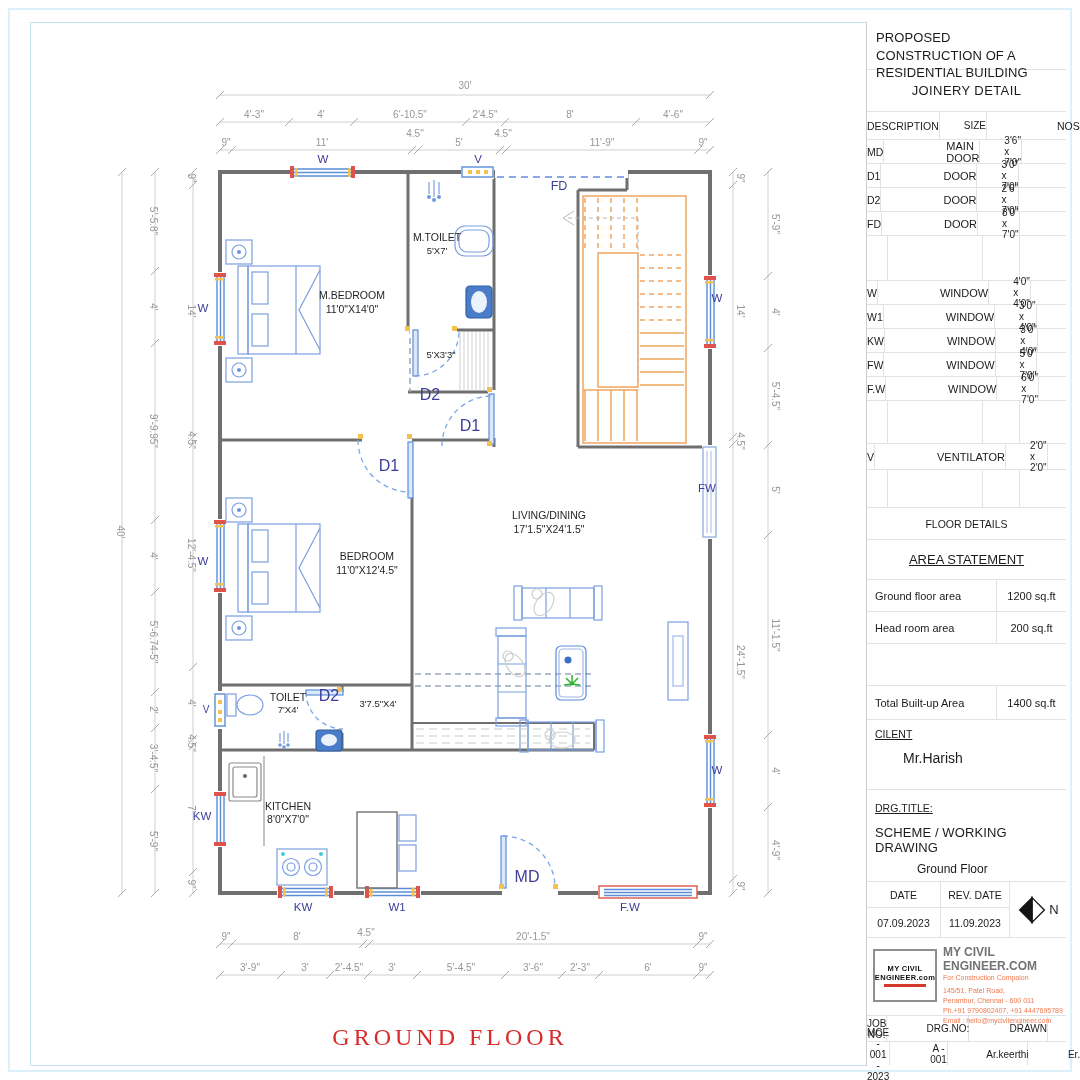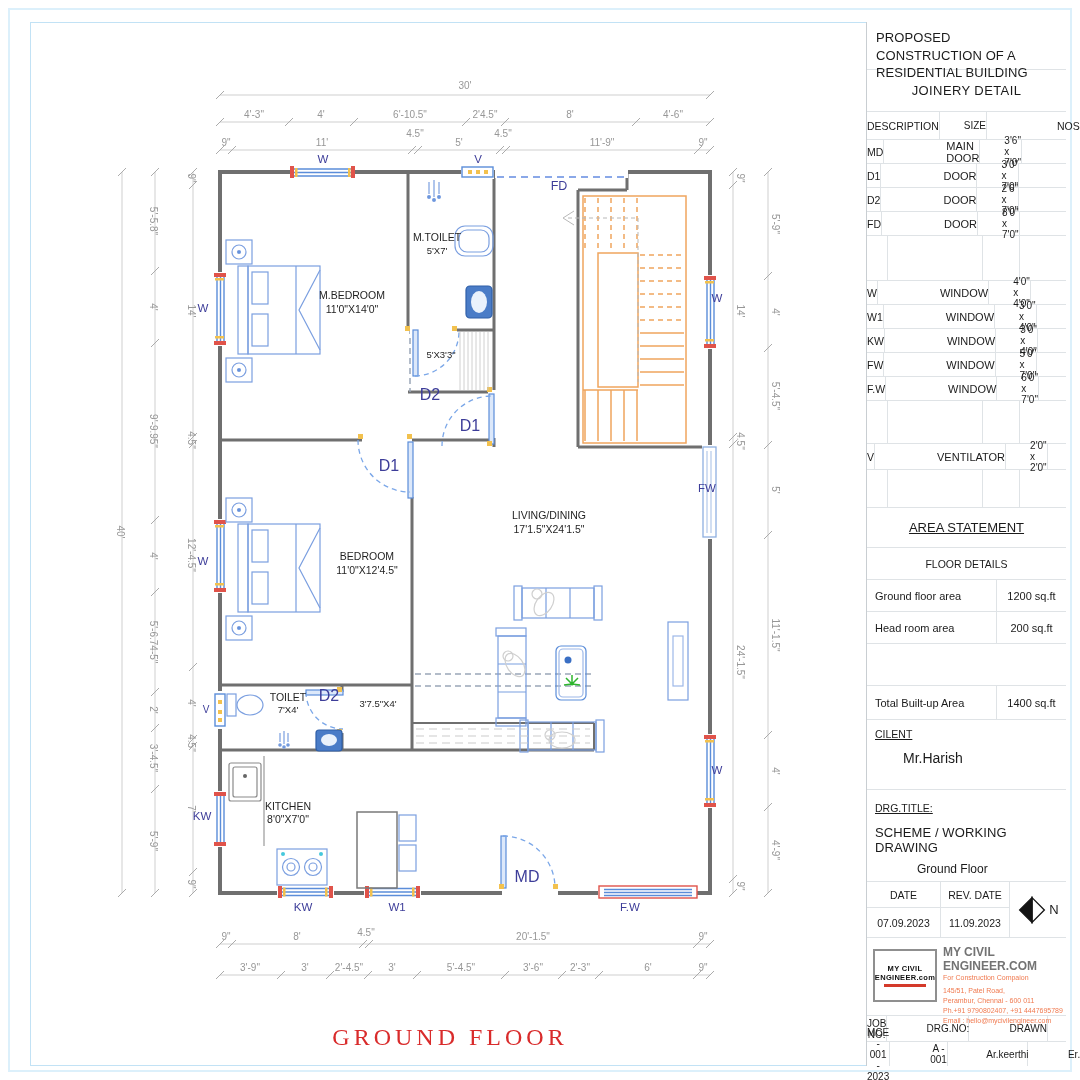--- a/index.html
+++ b/index.html
@@ -510,24 +510,24 @@
       <div class="jc nos">2</div>
     </div>
 
     <div class="jgap g3">
       <div class="jc tag"></div>
         <div class="jc desc"></div>
         <div class="jc size"></div>
         <div class="jc nos"></div>
     </div>
 
+    <div class="sec floordet">FLOOR DETAILS</div>
     <div class="sec areahead">
       <span class="u">AREA STATEMENT</span>
     </div>
-    <div class="sec floordet">FLOOR DETAILS</div>
 
     <div class="arow">
       <div class="ac-label">Ground floor area</div>
       <div class="ac-val">1200 sq.ft</div>
     </div>
     <div class="arow">
       <div class="ac-label">Head room area</div>
       <div class="ac-val">200 sq.ft</div>
     </div>
     <div class="agap"></div>

